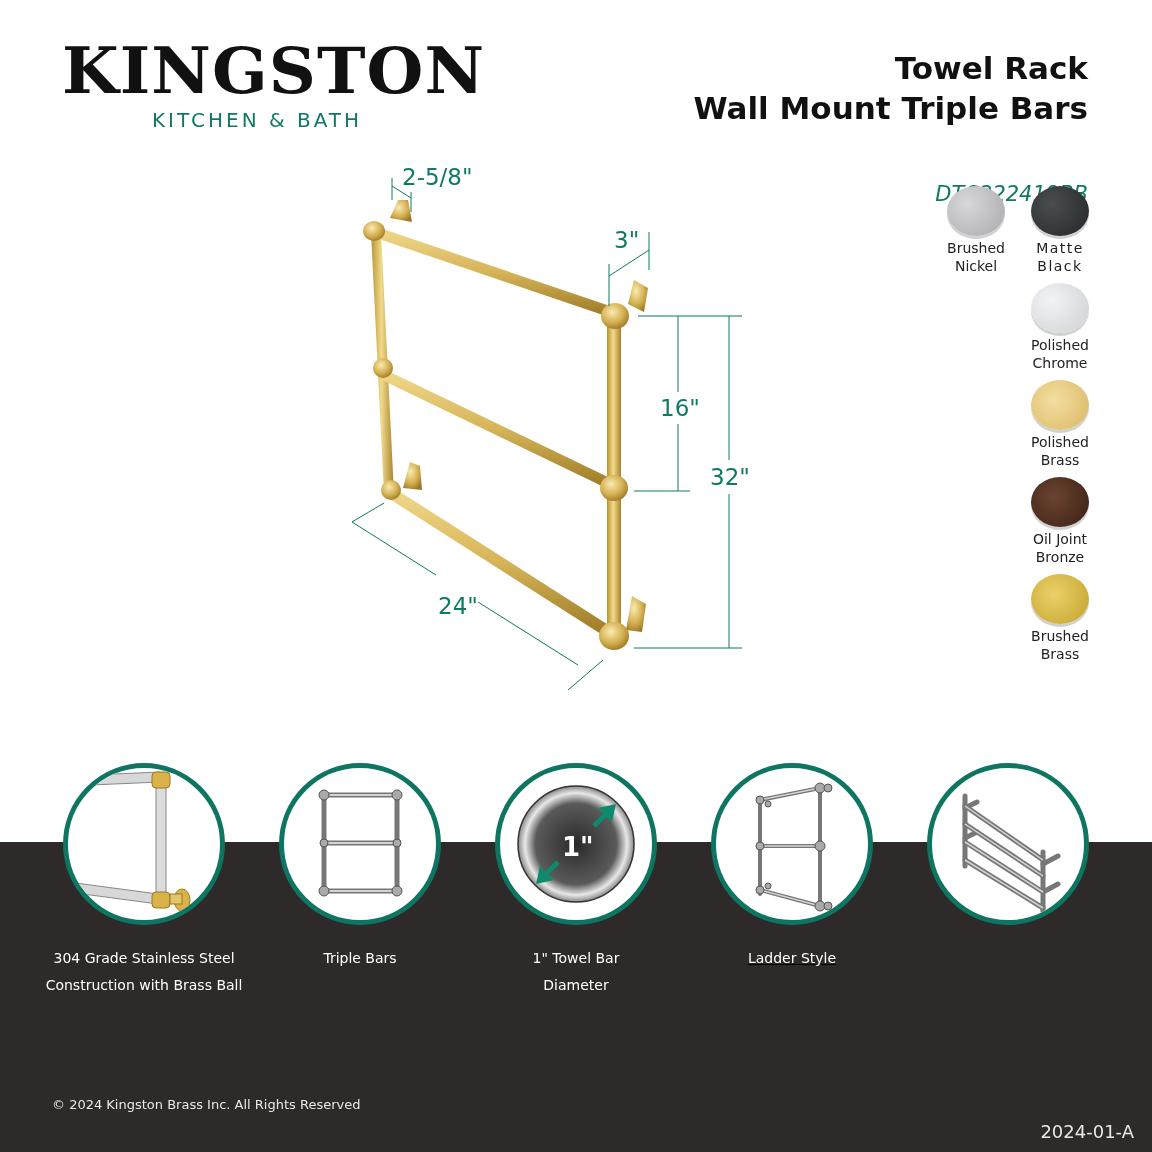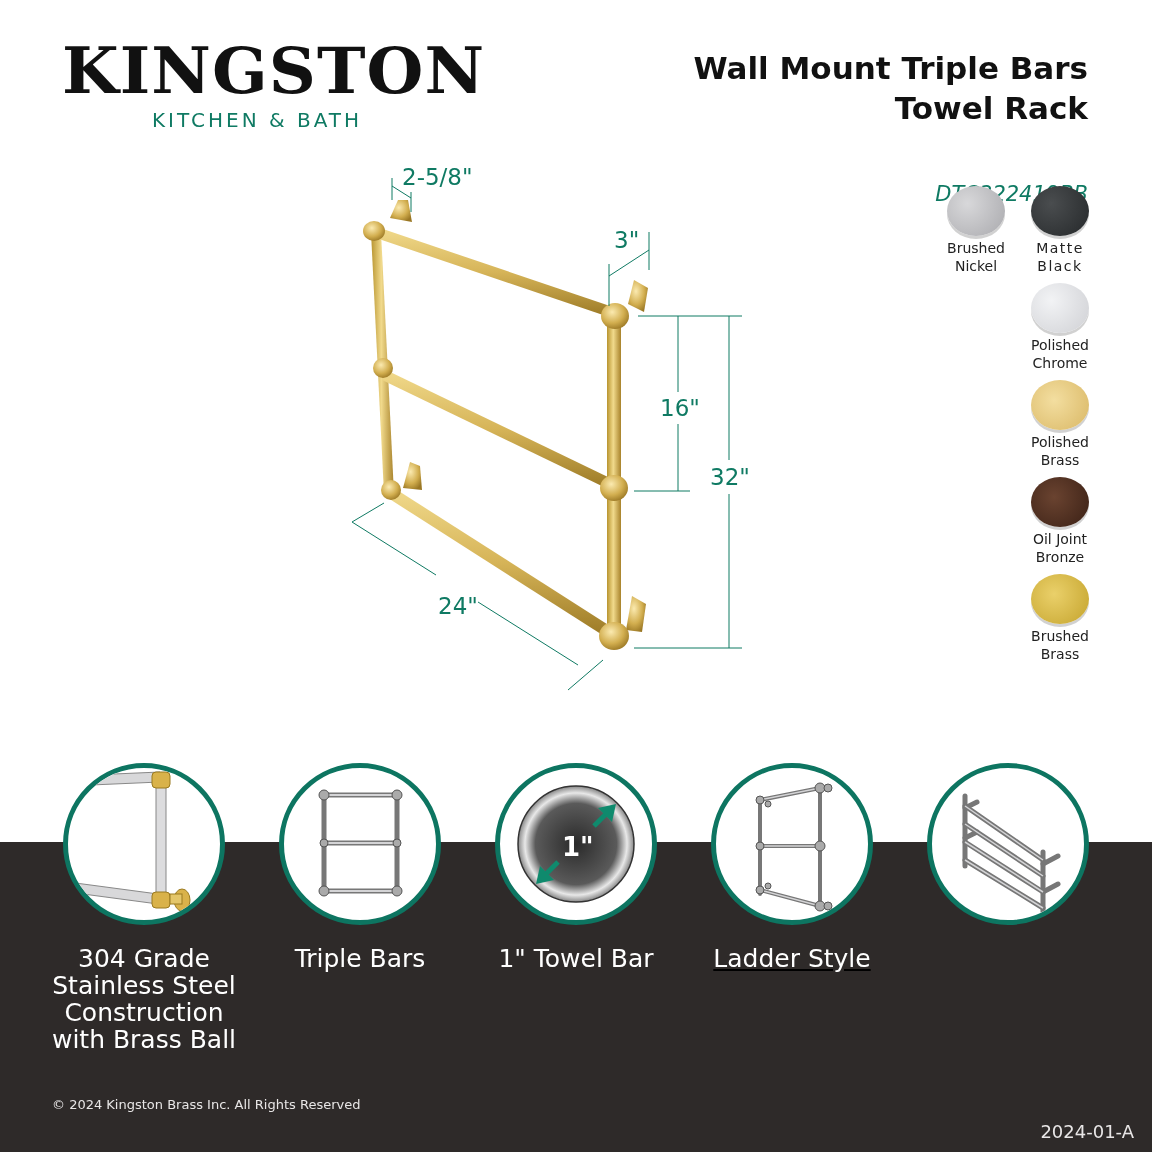--- a/index.html
+++ b/index.html
@@ -11,37 +11,37 @@
   .title { position:absolute; right:64px; top:48px; text-align:right; font-family:"DejaVu Sans", sans-serif; font-weight:bold; font-size:31px; line-height:40px; color:#111; }
   .sku { position:absolute; right:64px; top:138px; font-family:"DejaVu Sans", sans-serif; font-style:italic; font-size:21px; color:#0f7a63;margin-top:44px; }
   .swatch { position:absolute; width:100px; text-align:center; }
   .swatch .disc { width:58px; height:50px; border-radius:50%; margin:0 auto; box-shadow: 0 3px 0 rgba(0,0,0,0.18); }
   .swatch .label { font-size:14px; color:#222; line-height:18px; margin-top:3px; }
   .product { position:absolute; left:330px; top:160px; }
   .dim { font-family:"DejaVu Sans", sans-serif; font-size:23px; fill:#0f7a63; }
   .feature { position:absolute; width:220px; text-align:center; }
   .feature .circle { width:152px; height:152px; border-radius:50%; border:5px solid #0d7561; background:#fff; margin:0 auto; position:relative; overflow:hidden; }
   .feature .circle svg { position:absolute; left:0; top:0; }
-  .feature .ftext { color:#fff; font-size:25px; line-height:27px; margin-top:20px; }
+  .feature .ftext { color:#fff; font-size:14px; line-height:27px; margin-top:20px; }
   .footer-left { position:absolute; left:52px; top:1097px; color:#e8e6e6; font-size:13px; }
   .footer-right { position:absolute; right:18px; top:1121px; color:#e8e6e6; font-size:18px; }
 </style>
 </head>
 <body>
 
 <div class="dark-band"></div>
 
 <div class="logo">
   <div class="logo-main">KINGSTON</div>
   <div class="logo-sub">KITCHEN &amp; BATH</div>
 </div>
 
 <div class="title">
+  <div>Towel Rack</div>
   <div>Wall Mount Triple Bars</div>
-  <div>Towel Rack</div>
 </div>
 <div class="sku">DTC322419BB</div>
 
 <div class="swatch" style="left:926px;top:186px;">
   <div class="disc" style="background:radial-gradient(circle at 35% 35%, #d8d8da, #a9a9ad);"></div>
   <div class="label">
       <div>Brushed</div>
       <div>Nickel</div>
     </div>
 </div>
@@ -206,20 +206,21 @@
       <circle cx="76" cy="76" r="58" fill="url(#pipe)" stroke="#333" stroke-width="1.5"></circle>
       <line x1="42" y1="110" x2="58" y2="94" stroke="#0f8a6d" stroke-width="5"></line>
       <polygon points="36,116 40,98 54,112" fill="#0f8a6d"></polygon>
       <line x1="94" y1="58" x2="110" y2="42" stroke="#0f8a6d" stroke-width="5"></line>
       <polygon points="116,36 98,40 112,54" fill="#0f8a6d"></polygon>
       <text x="62" y="88" font-family="DejaVu Sans, sans-serif" font-weight="bold" font-size="26" fill="#ffffff">1"</text>
     </svg>
   </div>
   <div class="ftext">
     <div>1" Towel Bar</div>
+    <div>Diameter</div>
   </div>
 </div>
 
 <div class="feature" style="left:682px;top:763px;text-decoration:underline;">
   <div class="circle">
     <svg width="152" height="152" viewBox="0 0 152 152">
       <g stroke="#777" stroke-width="4" fill="none" stroke-linecap="round">
         <line x1="44" y1="32" x2="44" y2="126"></line>
           <line x1="104" y1="20" x2="104" y2="138"></line>
         <line x1="44" y1="32" x2="104" y2="20"></line>

